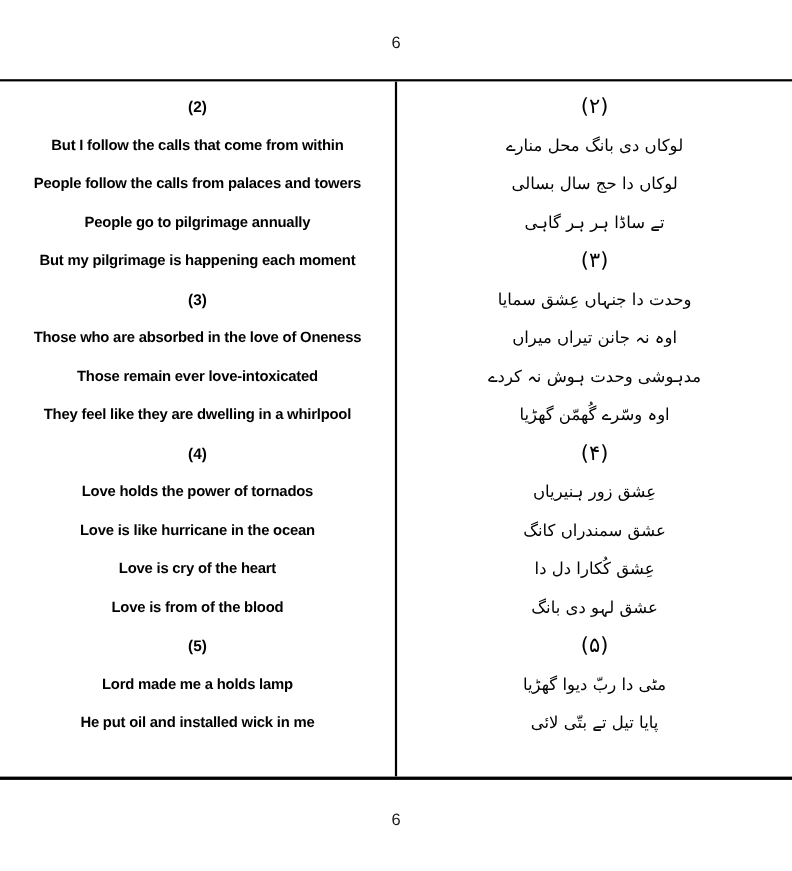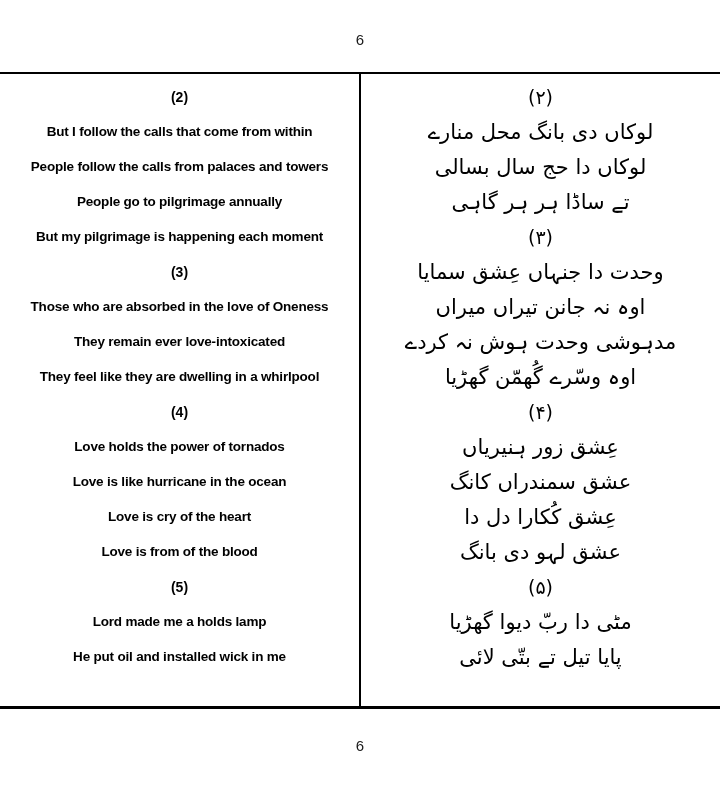--- a/index.html
+++ b/index.html
@@ -65,21 +65,21 @@
   }
   .col.urdu {
     direction: rtl;
     font-family: "DejaVu Sans", "Liberation Sans", sans-serif;
   }
   .ur-head {
     font-size: 19px;
     font-weight: 400;
   }
   .ur-line {
-    font-size: 21px;
+    font-size: 15px;
     font-weight: 400;
   }
 </style>
 </head>
 <body>
 
 <div class="page">
 
   <div class="page-number top">6</div>
 
@@ -87,21 +87,21 @@
 
     <div class="col english">
       <div class="row en-head">(2)</div>
       <div class="row en-line">But I follow the calls that come from within</div>
       <div class="row en-line">People follow the calls from palaces and towers</div>
       <div class="row en-line">People go to pilgrimage annually</div>
       <div class="row en-line">But my pilgrimage is happening each moment</div>
 
       <div class="row en-head">(3)</div>
       <div class="row en-line">Those who are absorbed in the love of Oneness</div>
-      <div class="row en-line">They remain ever love-intoxicated</div>
+      <div class="row en-line">Those remain ever love-intoxicated</div>
       <div class="row en-line">They feel like they are dwelling in a whirlpool</div>
 
       <div class="row en-head">(4)</div>
       <div class="row en-line">Love holds the power of tornados</div>
       <div class="row en-line">Love is like hurricane in the ocean</div>
       <div class="row en-line">Love is cry of the heart</div>
       <div class="row en-line">Love is from of the blood</div>
 
       <div class="row en-head">(5)</div>
       <div class="row en-line">Lord made me a holds lamp</div>

